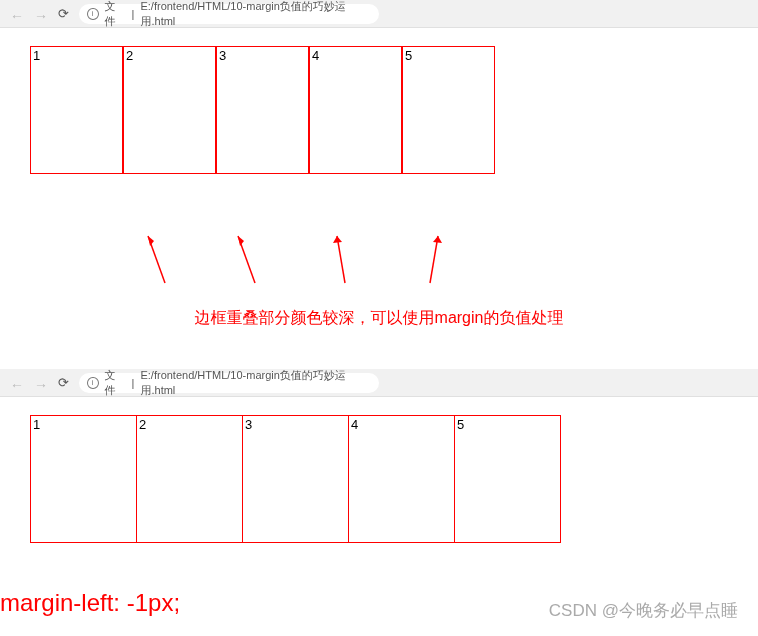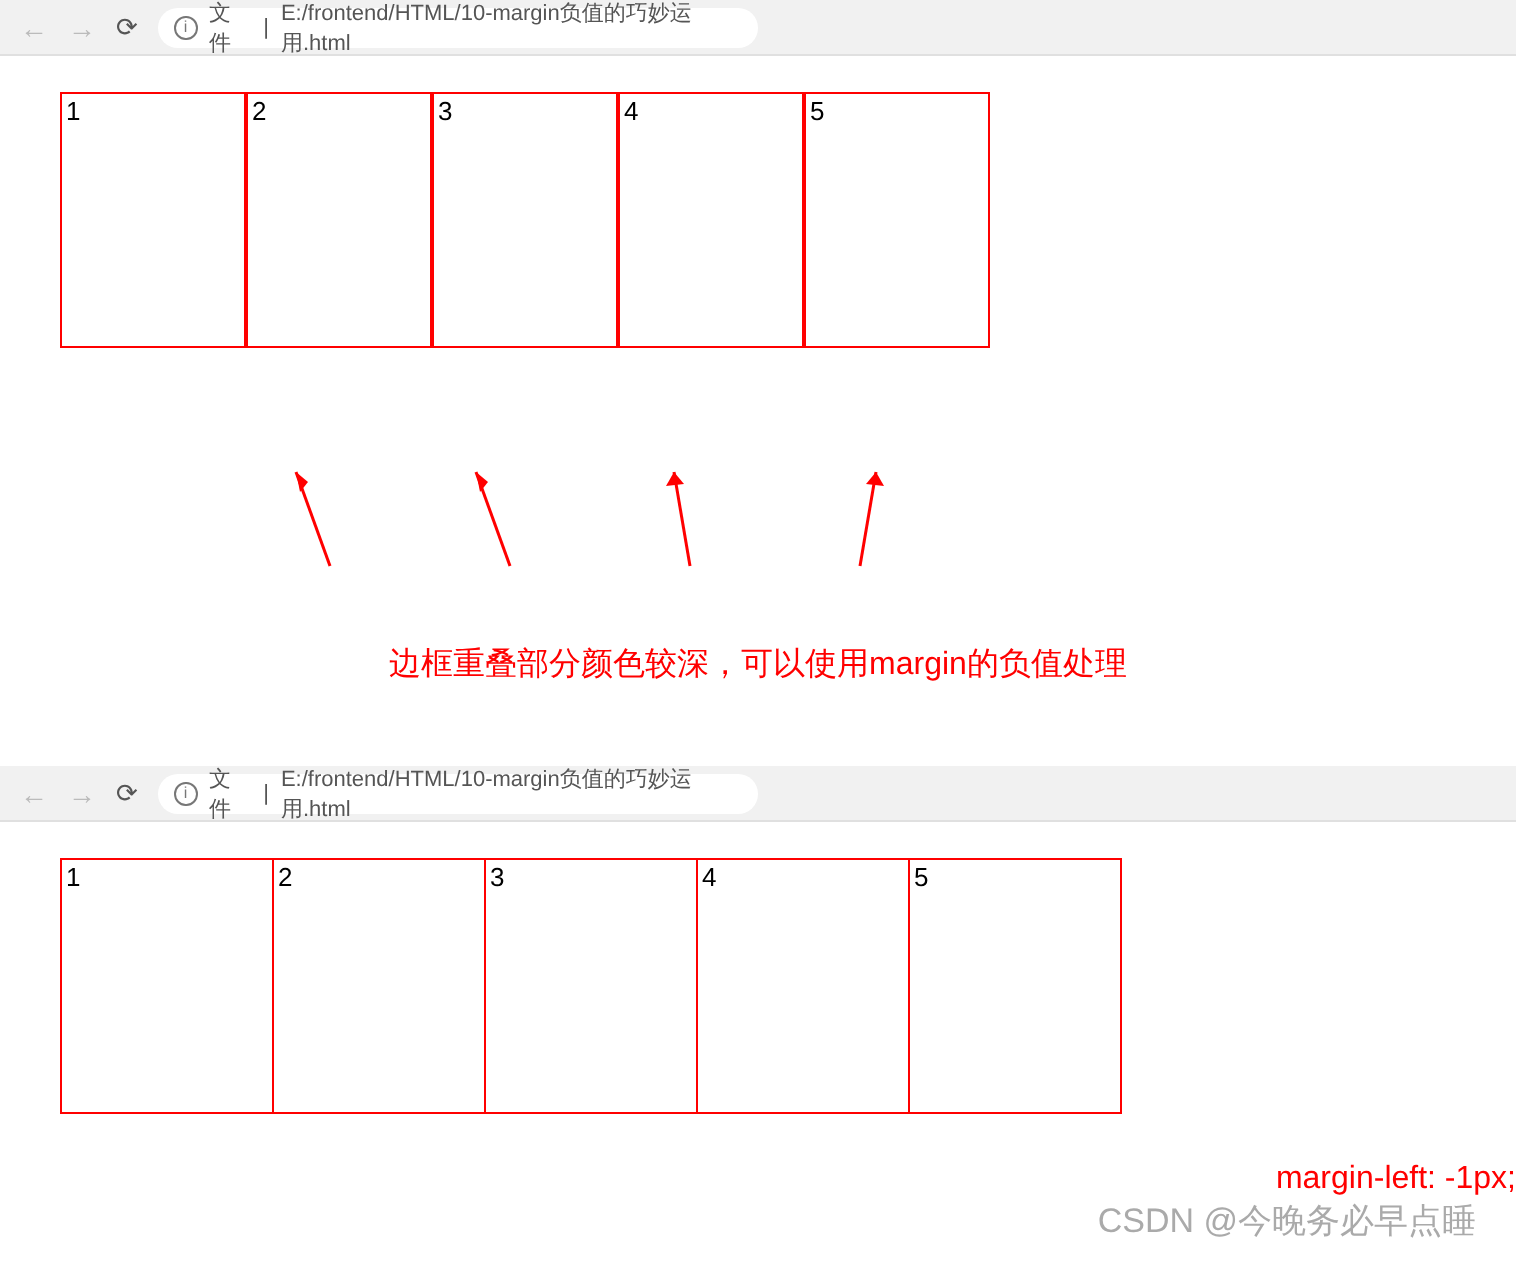--- a/index.html
+++ b/index.html
@@ -77,27 +77,27 @@
     .arrow {
       position: absolute;
       width: 30px;
       height: 60px;
     }
     .arrow svg { width: 100%; height: 100%; }
     .caption {
       color: red;
       font-size: 16px;
       text-align: center;
-      margin: 14px 0 40px 0;
+      margin: 0 0 40px 0;
     }
     .caption2 {
       color: red;
-      font-size: 16px;
-      text-align: right;
-      margin-top: 14px;
+      font-size: 24px;
+      text-align: left;
+      margin-top: 36px;
     }
     .watermark {
       position: absolute;
       right: 20px;
       bottom: 14px;
       color: #aaa;
       font-size: 17px;
     }
     .section2 {
       margin-top: 10px;

